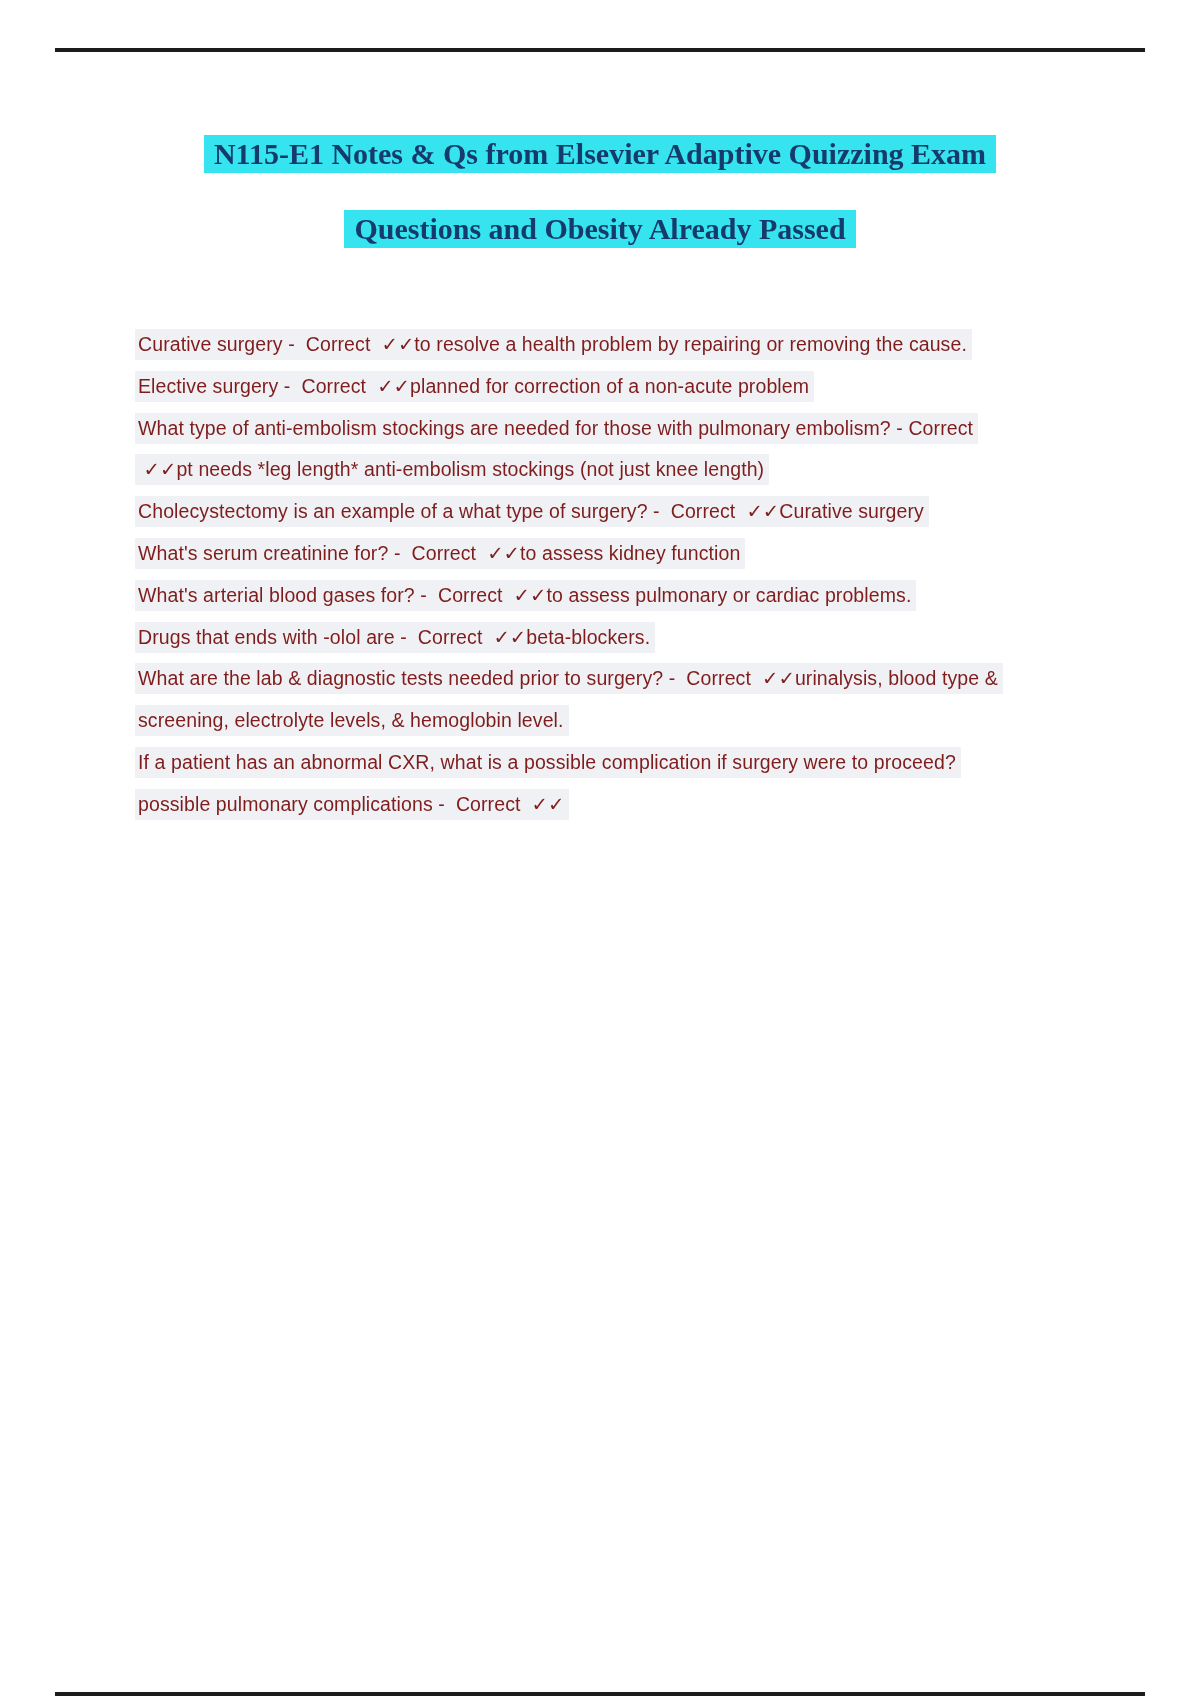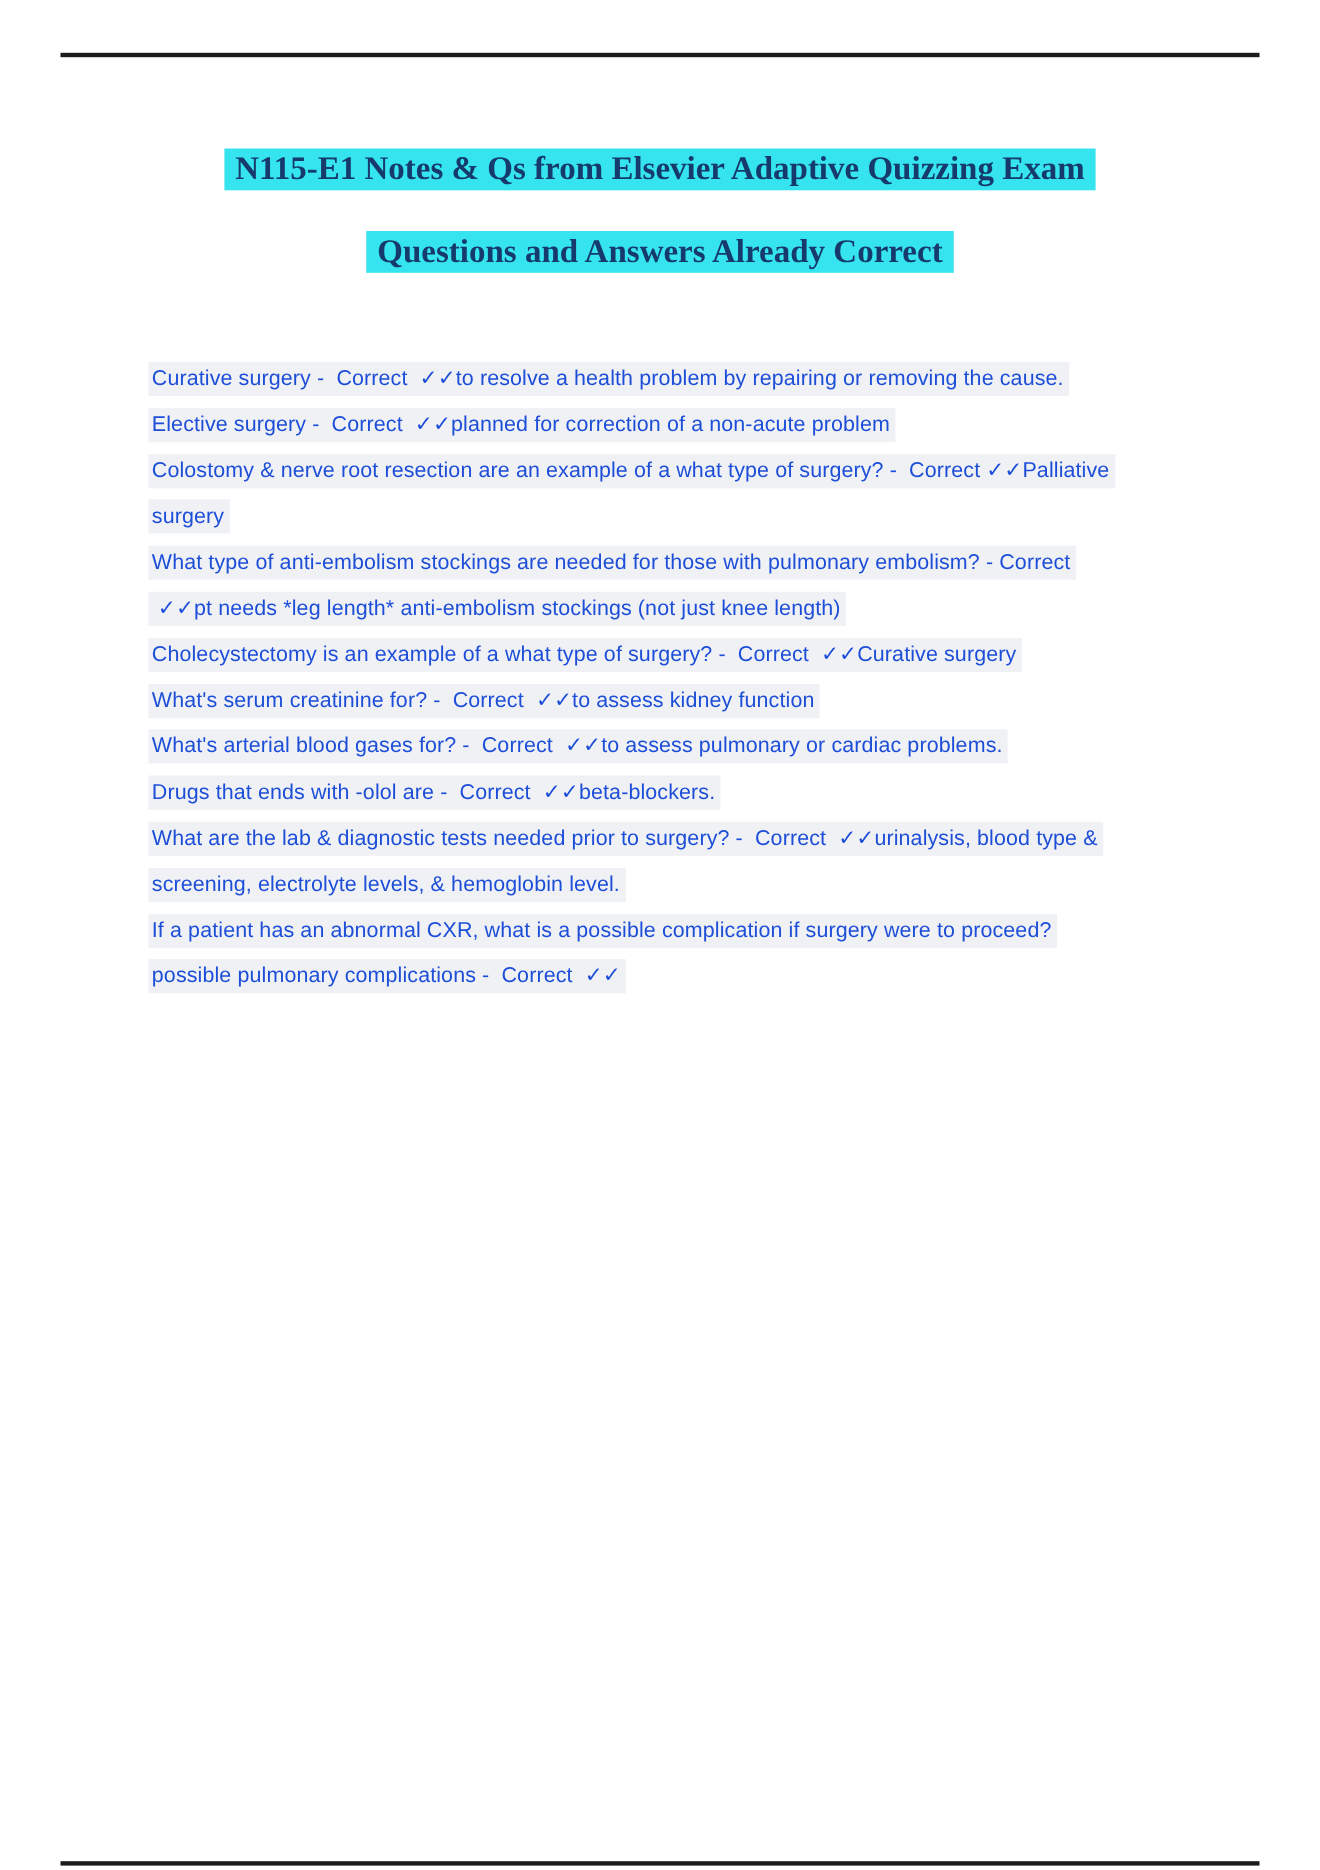--- a/index.html
+++ b/index.html
@@ -39,49 +39,48 @@
     background: #35e4ee;
     padding: 2px 10px 3px 10px;
   }
   .content {
     position: absolute;
     top: 324px;
     left: 135px;
     width: 874px;
     font-size: 19.5px;
     line-height: 41.8px;
-    color: #1d4ed8;
+    color: #7f1d1d;
     letter-spacing: 0.1px;
   }
   .qa-item { margin: 0; }
   .qa-item .hl-gray {
     background: #f0f1f5;
     padding: 4px 5px 5px 3px;
     -webkit-box-decoration-break: clone;
     box-decoration-break: clone;
   }
 </style>
 </head>
 <body>
 
 <div class="page">
 
   <div class="rule rule-top"></div>
 
   <div class="title-block">
     <h1 class="title-line"><span class="hl-cyan">N115-E1 Notes &amp; Qs from Elsevier Adaptive Quizzing Exam</span></h1>
-    <h1 class="title-line"><span class="hl-cyan">Questions and Answers Already Correct</span></h1>
+    <h1 class="title-line"><span class="hl-cyan">Questions and Obesity Already Passed</span></h1>
   </div>
 
   <div class="content">
     <p class="qa-item"><span class="hl-gray">Curative surgery - &nbsp;Correct &nbsp;✓✓to resolve a health problem by repairing or removing the cause.</span></p>
 
     <p class="qa-item"><span class="hl-gray">Elective surgery - &nbsp;Correct &nbsp;✓✓planned for correction of a non-acute problem</span></p>
 
-    <p class="qa-item"><span class="hl-gray">Colostomy &amp; nerve root resection are an example of a what type of surgery? - &nbsp;Correct ✓✓Palliative surgery</span></p>
 
     <p class="qa-item"><span class="hl-gray">What type of anti-embolism stockings are needed for those with pulmonary embolism? - Correct &nbsp;✓✓pt needs *leg length* anti-embolism stockings (not just knee length)</span></p>
 
     <p class="qa-item"><span class="hl-gray">Cholecystectomy is an example of a what type of surgery? - &nbsp;Correct &nbsp;✓✓Curative surgery</span></p>
 
     <p class="qa-item"><span class="hl-gray">What's serum creatinine for? - &nbsp;Correct &nbsp;✓✓to assess kidney function</span></p>
 
     <p class="qa-item"><span class="hl-gray">What's arterial blood gases for? - &nbsp;Correct &nbsp;✓✓to assess pulmonary or cardiac problems.</span></p>
 
     <p class="qa-item"><span class="hl-gray">Drugs that ends with -olol are - &nbsp;Correct &nbsp;✓✓beta-blockers.</span></p>

